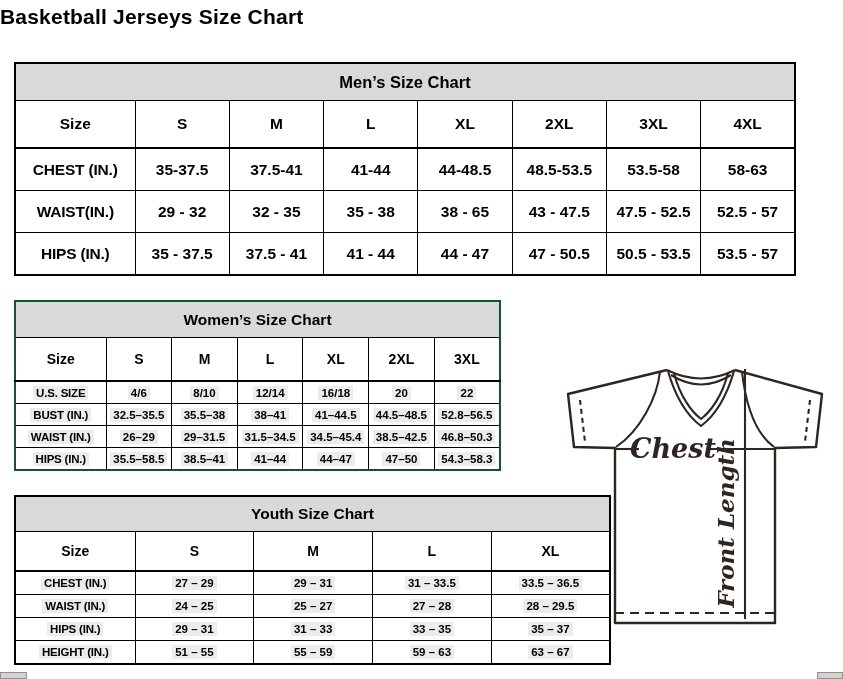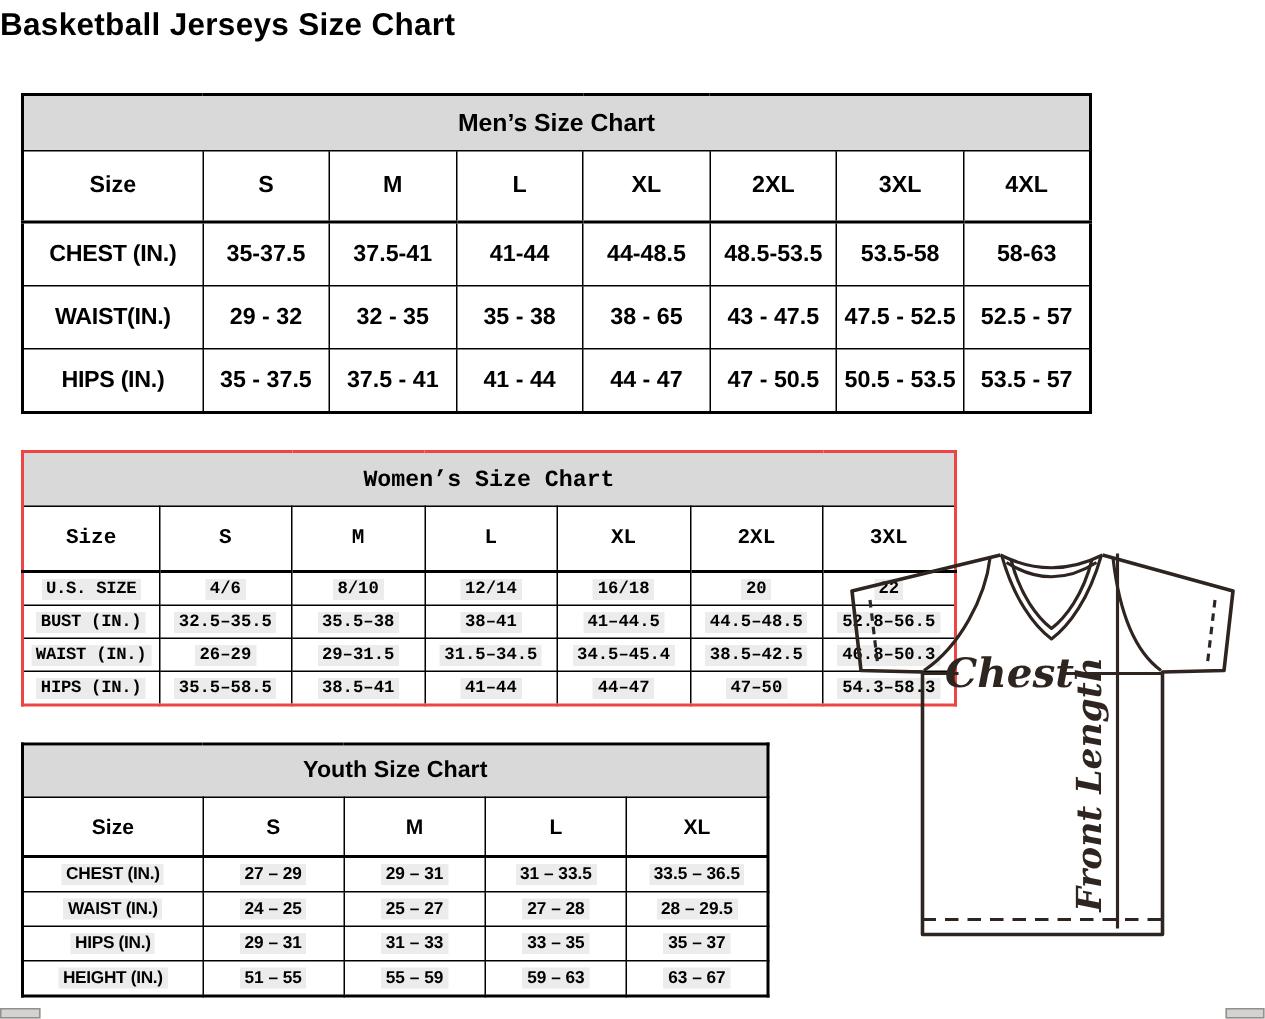--- a/index.html
+++ b/index.html
@@ -10,35 +10,35 @@
   .page-title{
     position:absolute;top:5px;left:0;width:812px;margin:0;
     text-align:left;font-size:21px;font-weight:bold;letter-spacing:.2px;
   }
   table{border-collapse:collapse;position:absolute;table-layout:fixed;background:#fff;}
   td{border:1px solid #000;text-align:center;font-weight:bold;padding:0;overflow:hidden;white-space:nowrap;}
   tr.ttl td{background:#d9d9d9;border-bottom:1px solid #000;}
   tr.head td{border-bottom:2px solid #000;}
 
   
-  .mens{left:14px;top:62px;width:714px;border:2px solid #000;}
+  .mens{left:14px;top:62px;width:782px;border:2px solid #000;}
   .mens tr.ttl td{height:36px;font-size:16.5px;}
   .mens tr.head td{height:46px;font-size:15.5px;}
   .mens tr.data td{height:41px;font-size:15.5px;}
   .mens td.lbl{font-size:13.5px;letter-spacing:-.2px;}
 
   
-  .womens{left:14px;top:300px;width:624px;border:2px solid #ef4444;font-family:Liberation Mono, monospace;}
+  .womens{left:14px;top:300px;width:487px;border:2px solid #14532d;}
   .womens tr.ttl td{height:35px;font-size:15.5px;}
   .womens tr.head td{height:42px;font-size:14px;}
   .womens tr.data td{height:21px;font-size:11.5px;margin-left:16px;}
   .womens td.lbl{font-size:10.5px;letter-spacing:-.2px;}
 
   
-  .youth{left:14px;top:495px;width:499px;border:2px solid #000;}
+  .youth{left:14px;top:495px;width:597px;border:2px solid #000;}
   .youth tr.ttl td{height:34px;font-size:15.5px;}
   .youth tr.head td{height:38px;font-size:14px;}
   .youth tr.data td{height:22px;font-size:11.5px;}
   .youth td.lbl{font-size:11px;letter-spacing:-.2px;}
 
   .hl{background:#ececec;padding:0 3px;display:inline-block;line-height:14px;}
 
   
   .jersey{position:absolute;left:558px;top:363px;}
   .jersey path, .jersey line{fill:none;stroke:#2f2520;stroke-width:2.4;stroke-linejoin:round;stroke-linecap:butt;}

